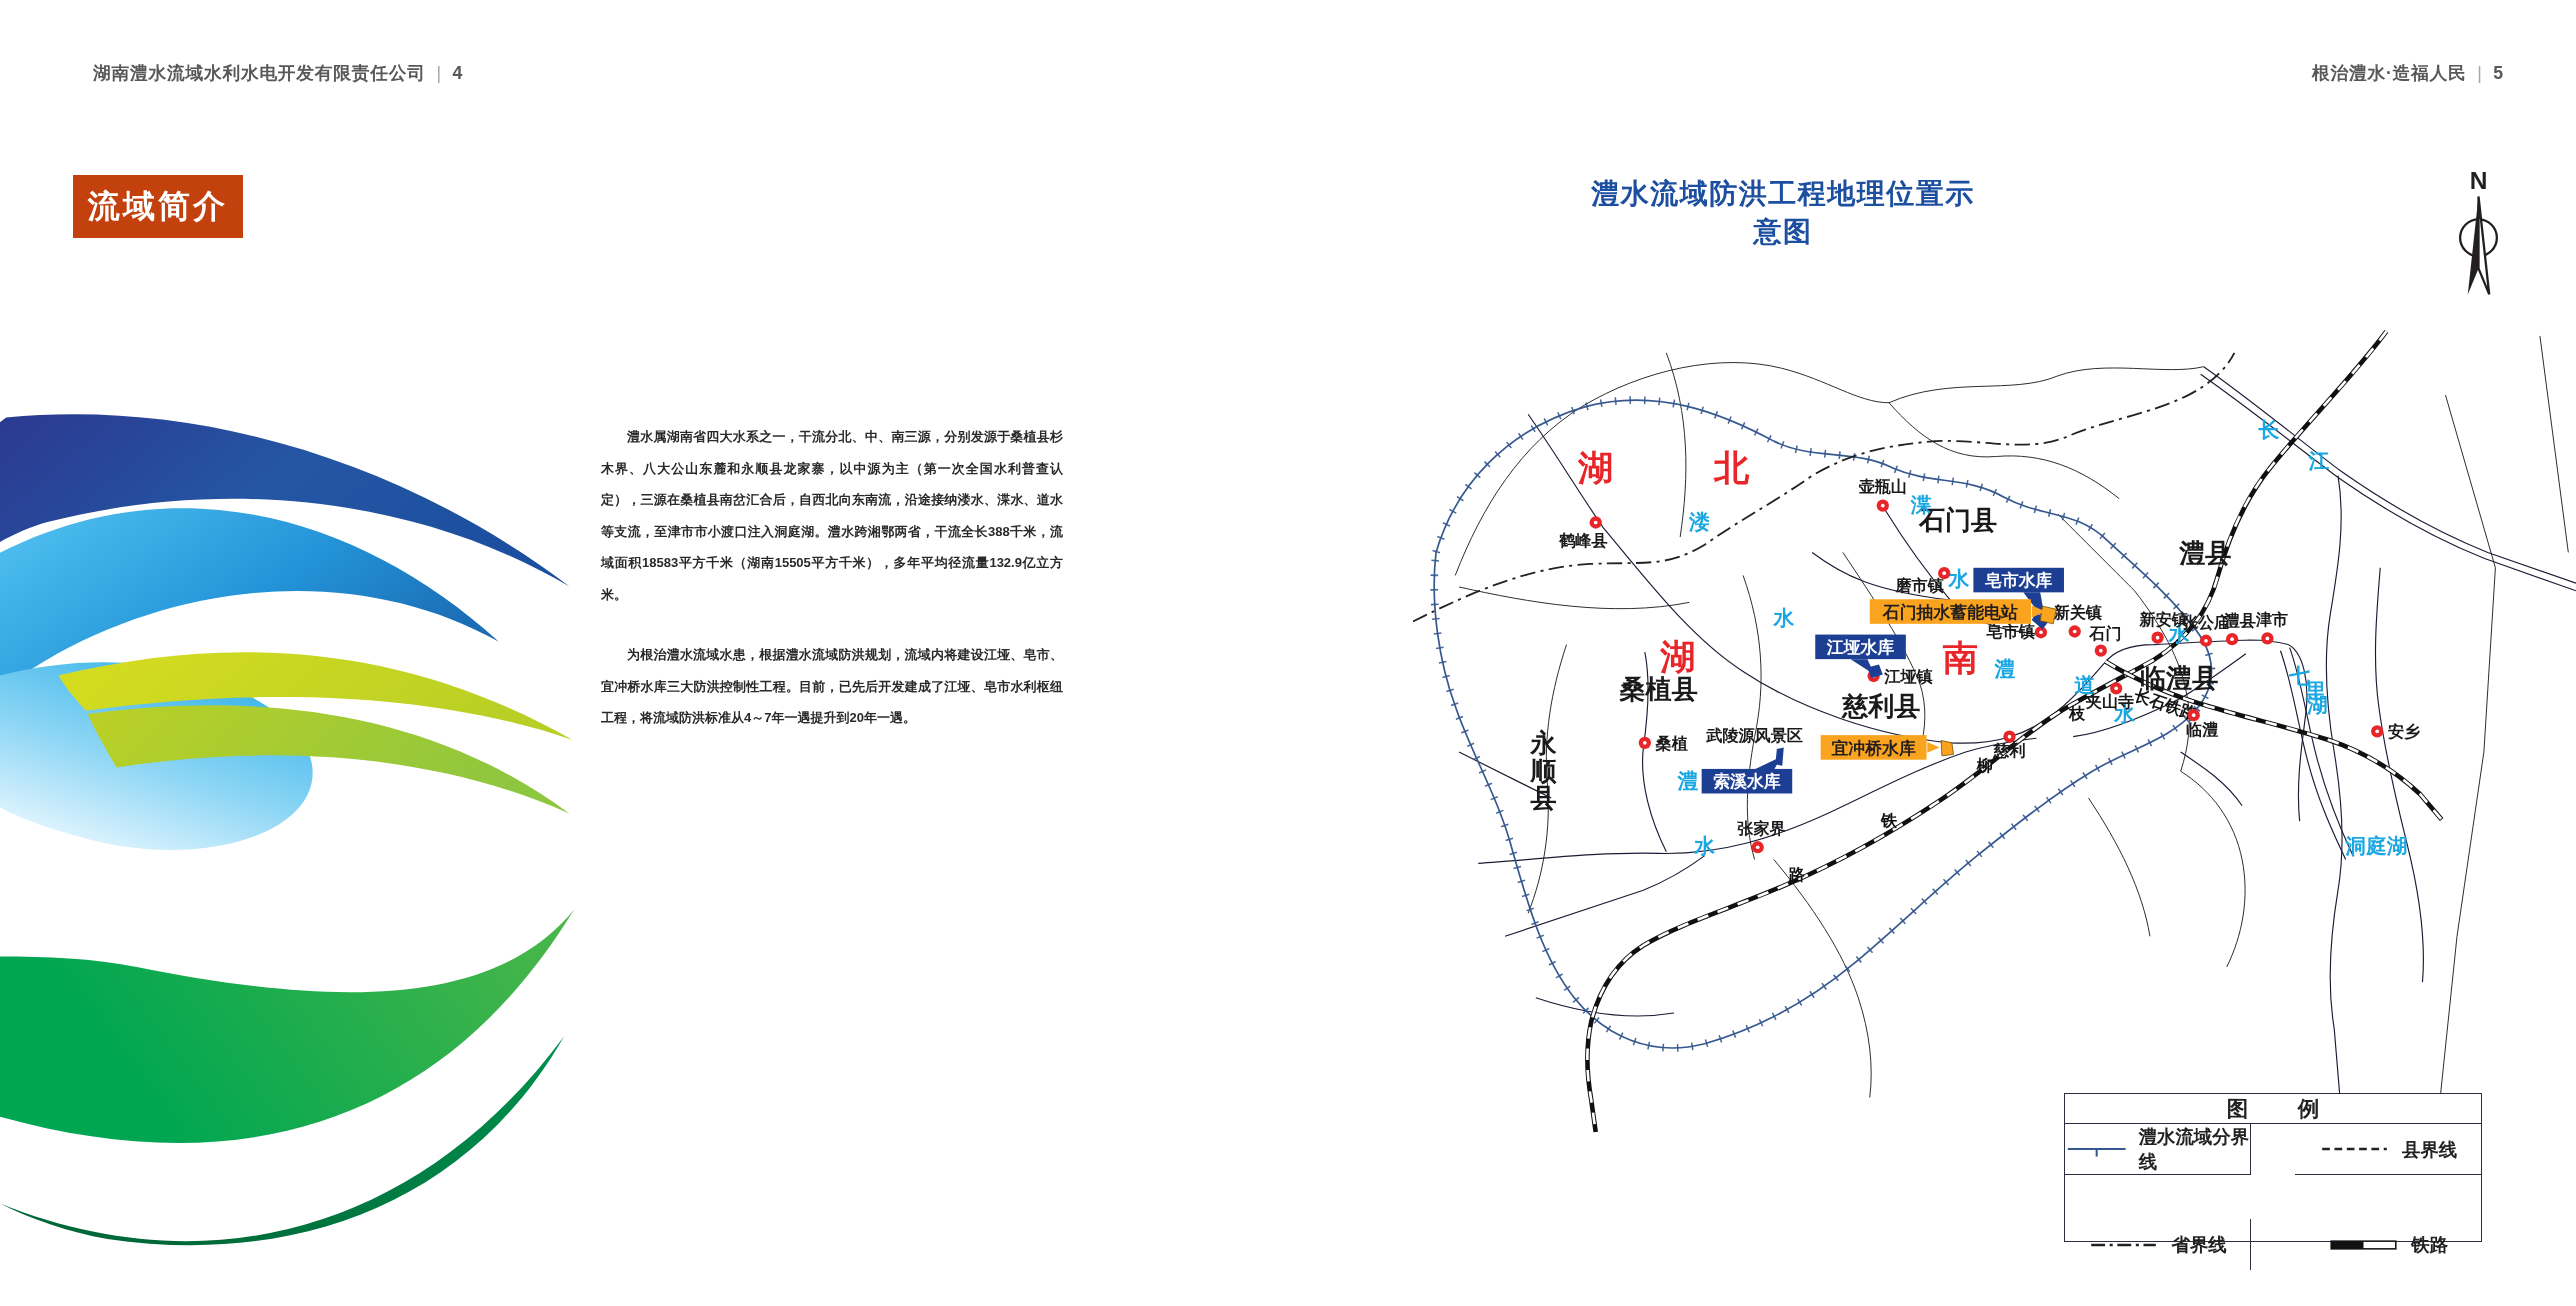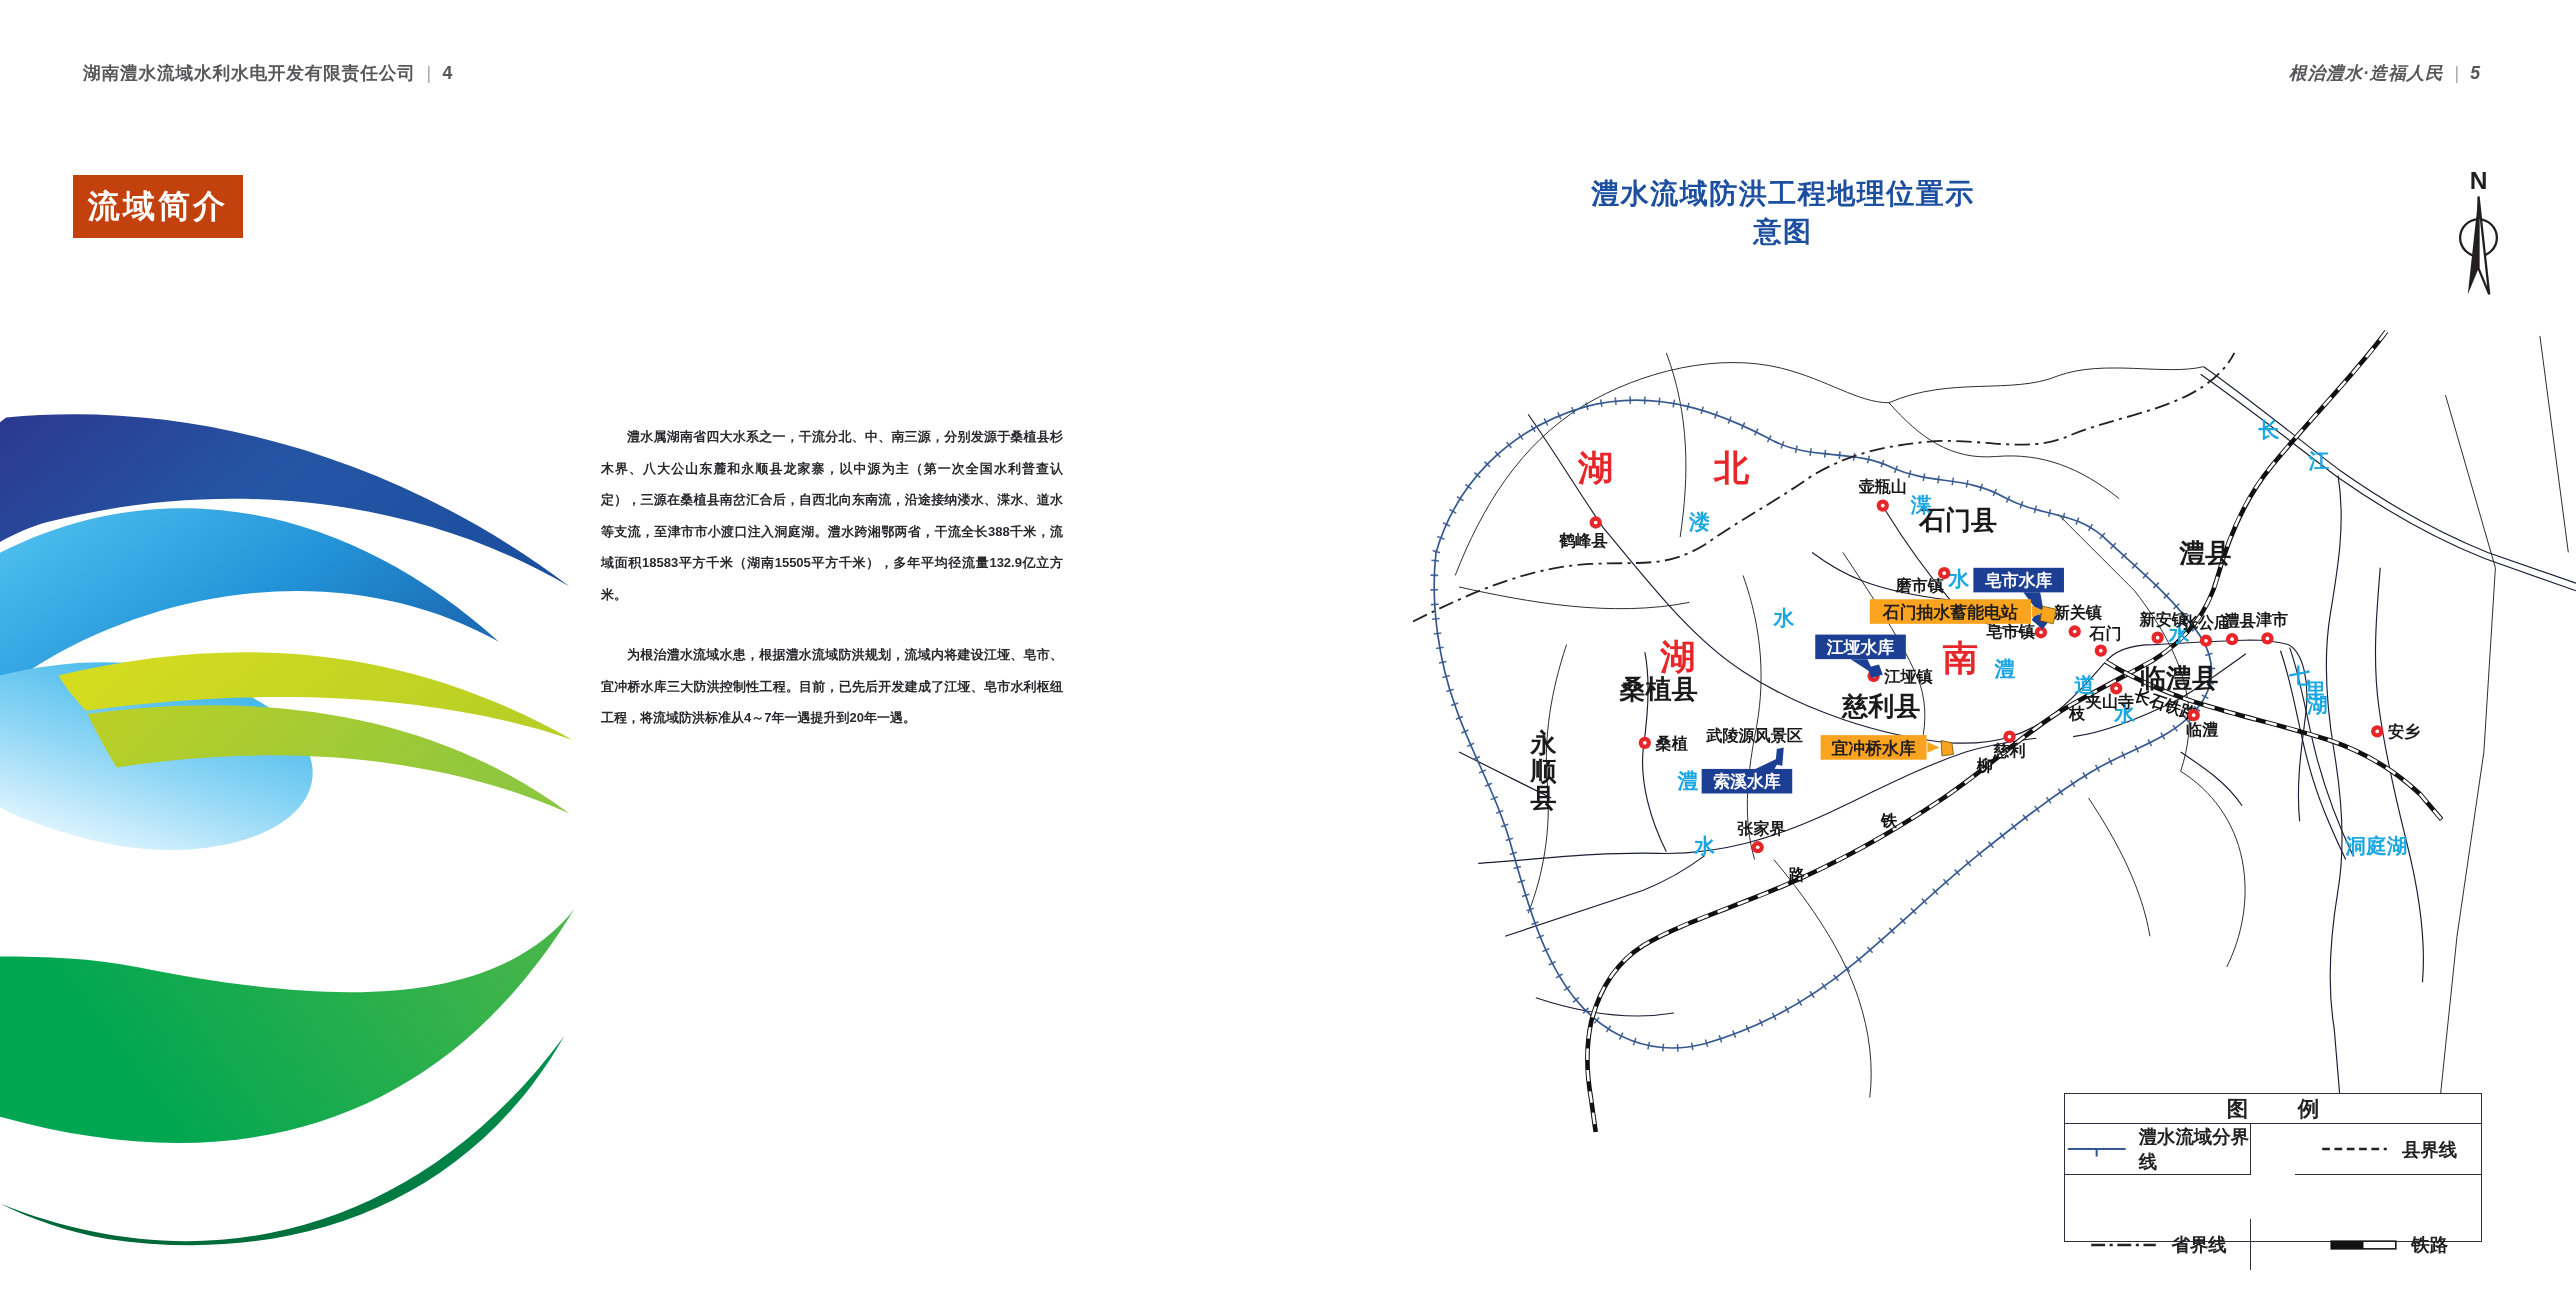--- a/index.html
+++ b/index.html
@@ -2,22 +2,22 @@
 <html style="font-size:12.3px"><head>
 <meta charset="utf-8">
 <style>
   html,body{margin:0;padding:0;}
   body{
     width:2576px;height:1306px;position:relative;background:#ffffff;
     font-family:"Liberation Sans","DejaVu Sans",sans-serif;overflow:hidden;
   }
   .hdr{position:absolute;top:61px;font-size:17.7px;font-weight:700;color:#58585a;letter-spacing:0.8px;}
   .hdr .sep{color:#a7a7a9;font-weight:400;padding:0 10.7px;}
-  .hdr-left{left:83px;text-align:center;}
-  .hdr-right{right:95px;text-align:center;font-style:italic;}
+  .hdr-left{left:93px;text-align:center;}
+  .hdr-right{right:72px;text-align:center;}
   .section-title-box{
     position:absolute;left:73px;top:175px;width:170px;height:63px;background:#c2410c;
     color:#ffffff;font-size:32px;font-weight:700;display:flex;align-items:center;justify-content:center;
     letter-spacing:3.1px;
   }
   .logo-wrap{position:absolute;left:0;top:405px;width:591px;height:901px;}
   .intro-text{
     position:absolute;left:601px;top:421px;width:462px;
     font-size:13px;line-height:31.5px;font-weight:700;color:#2a2a2c;text-align:justify;
   }

